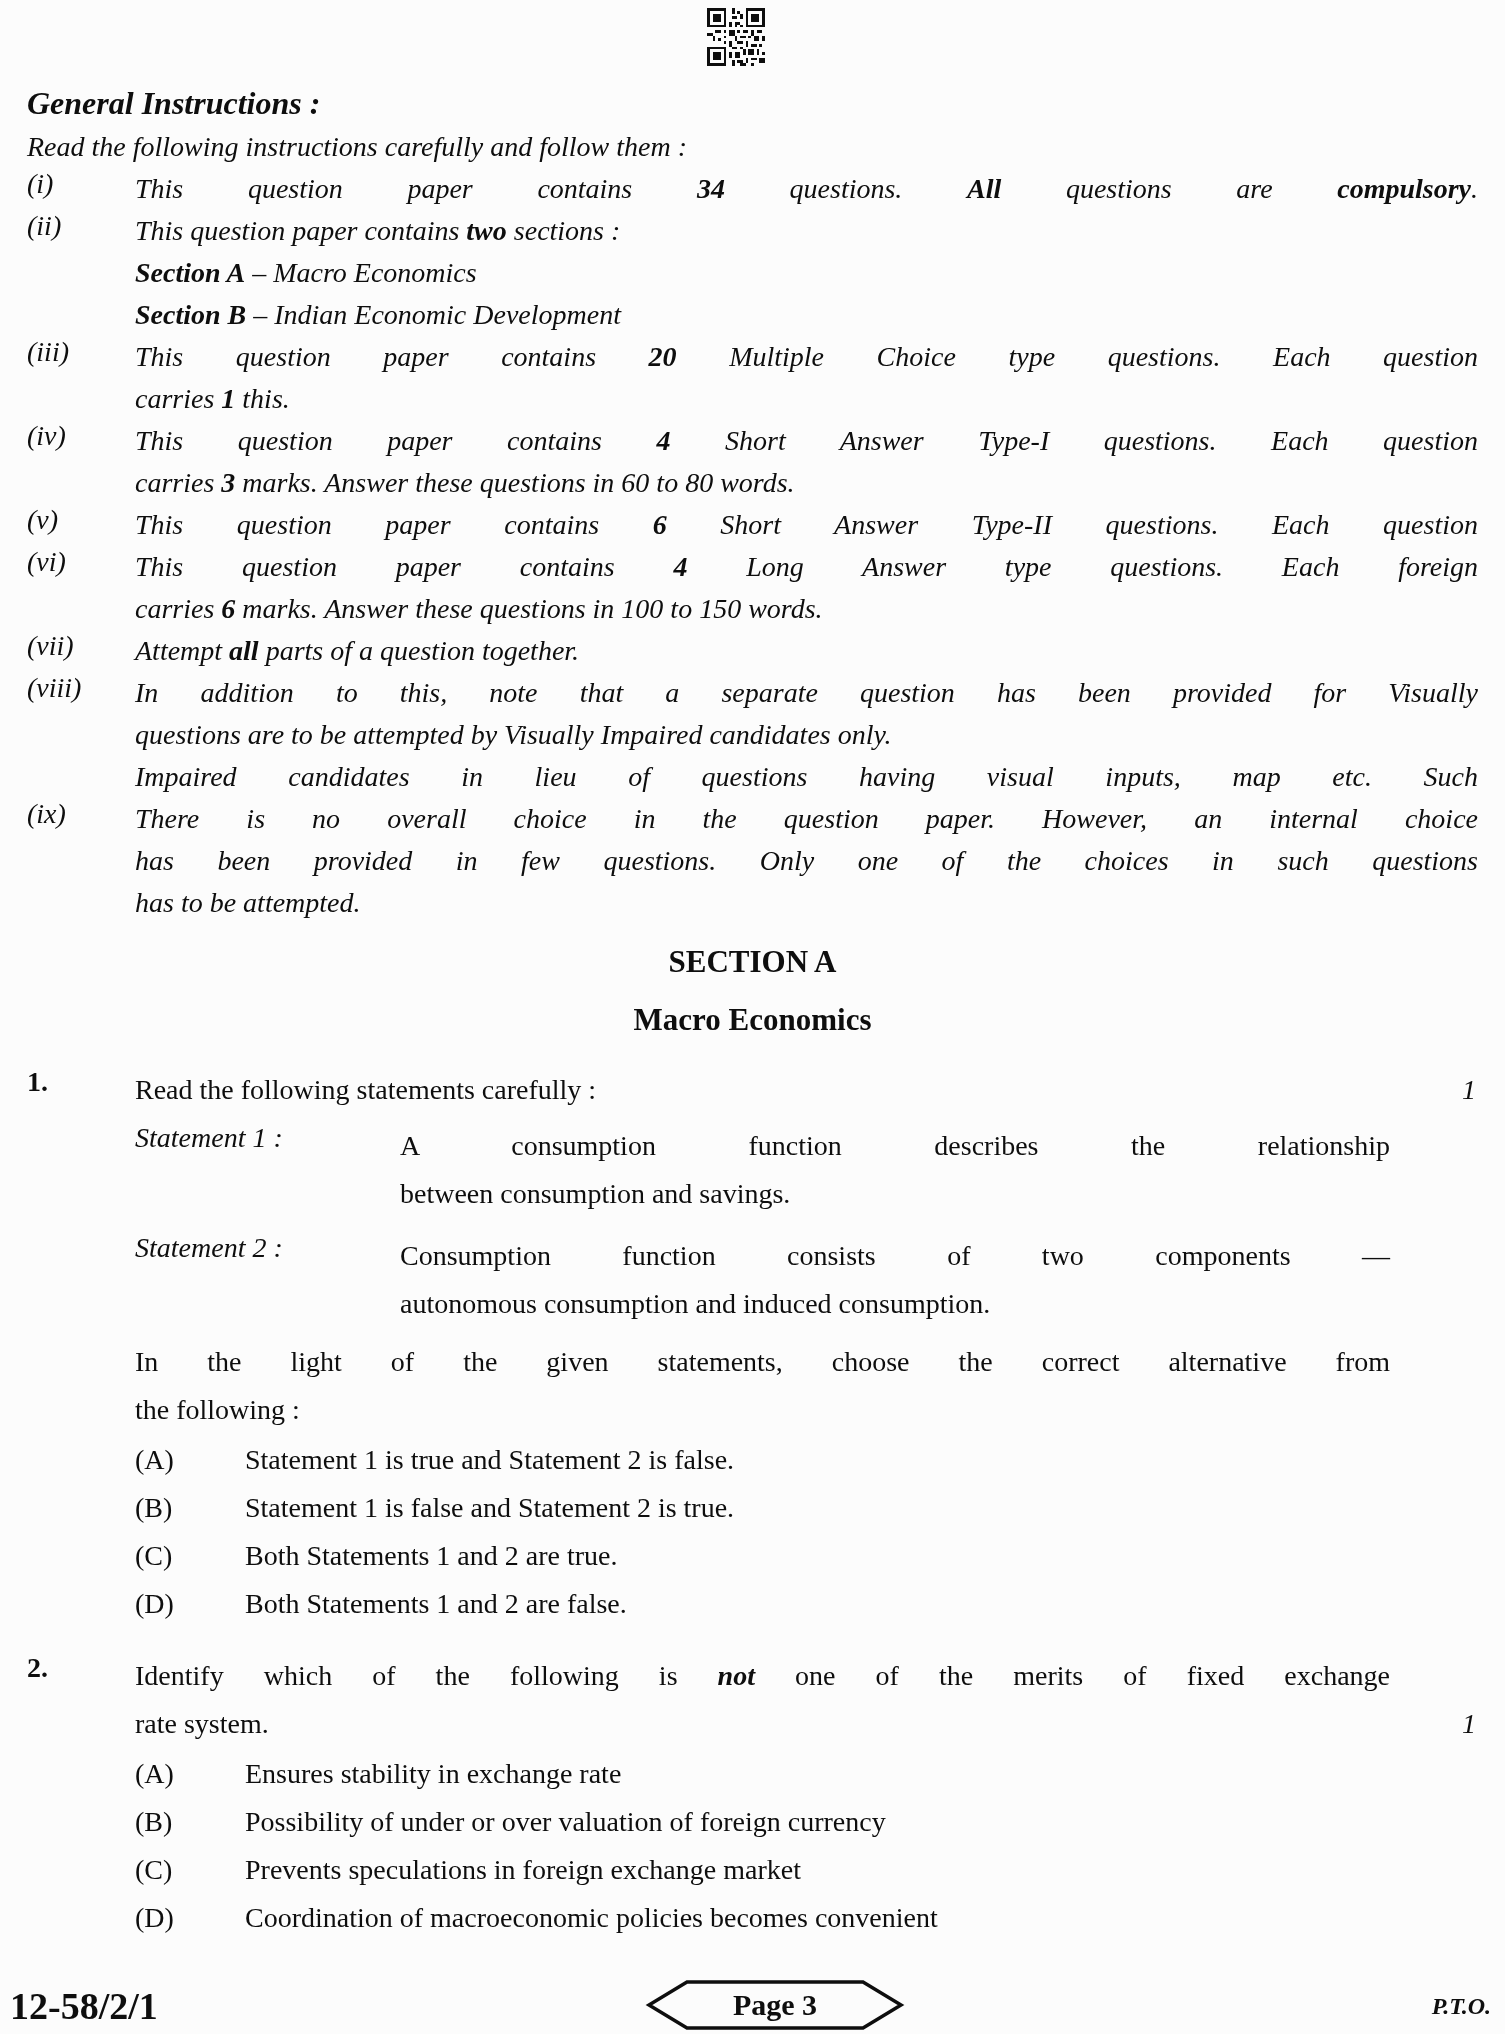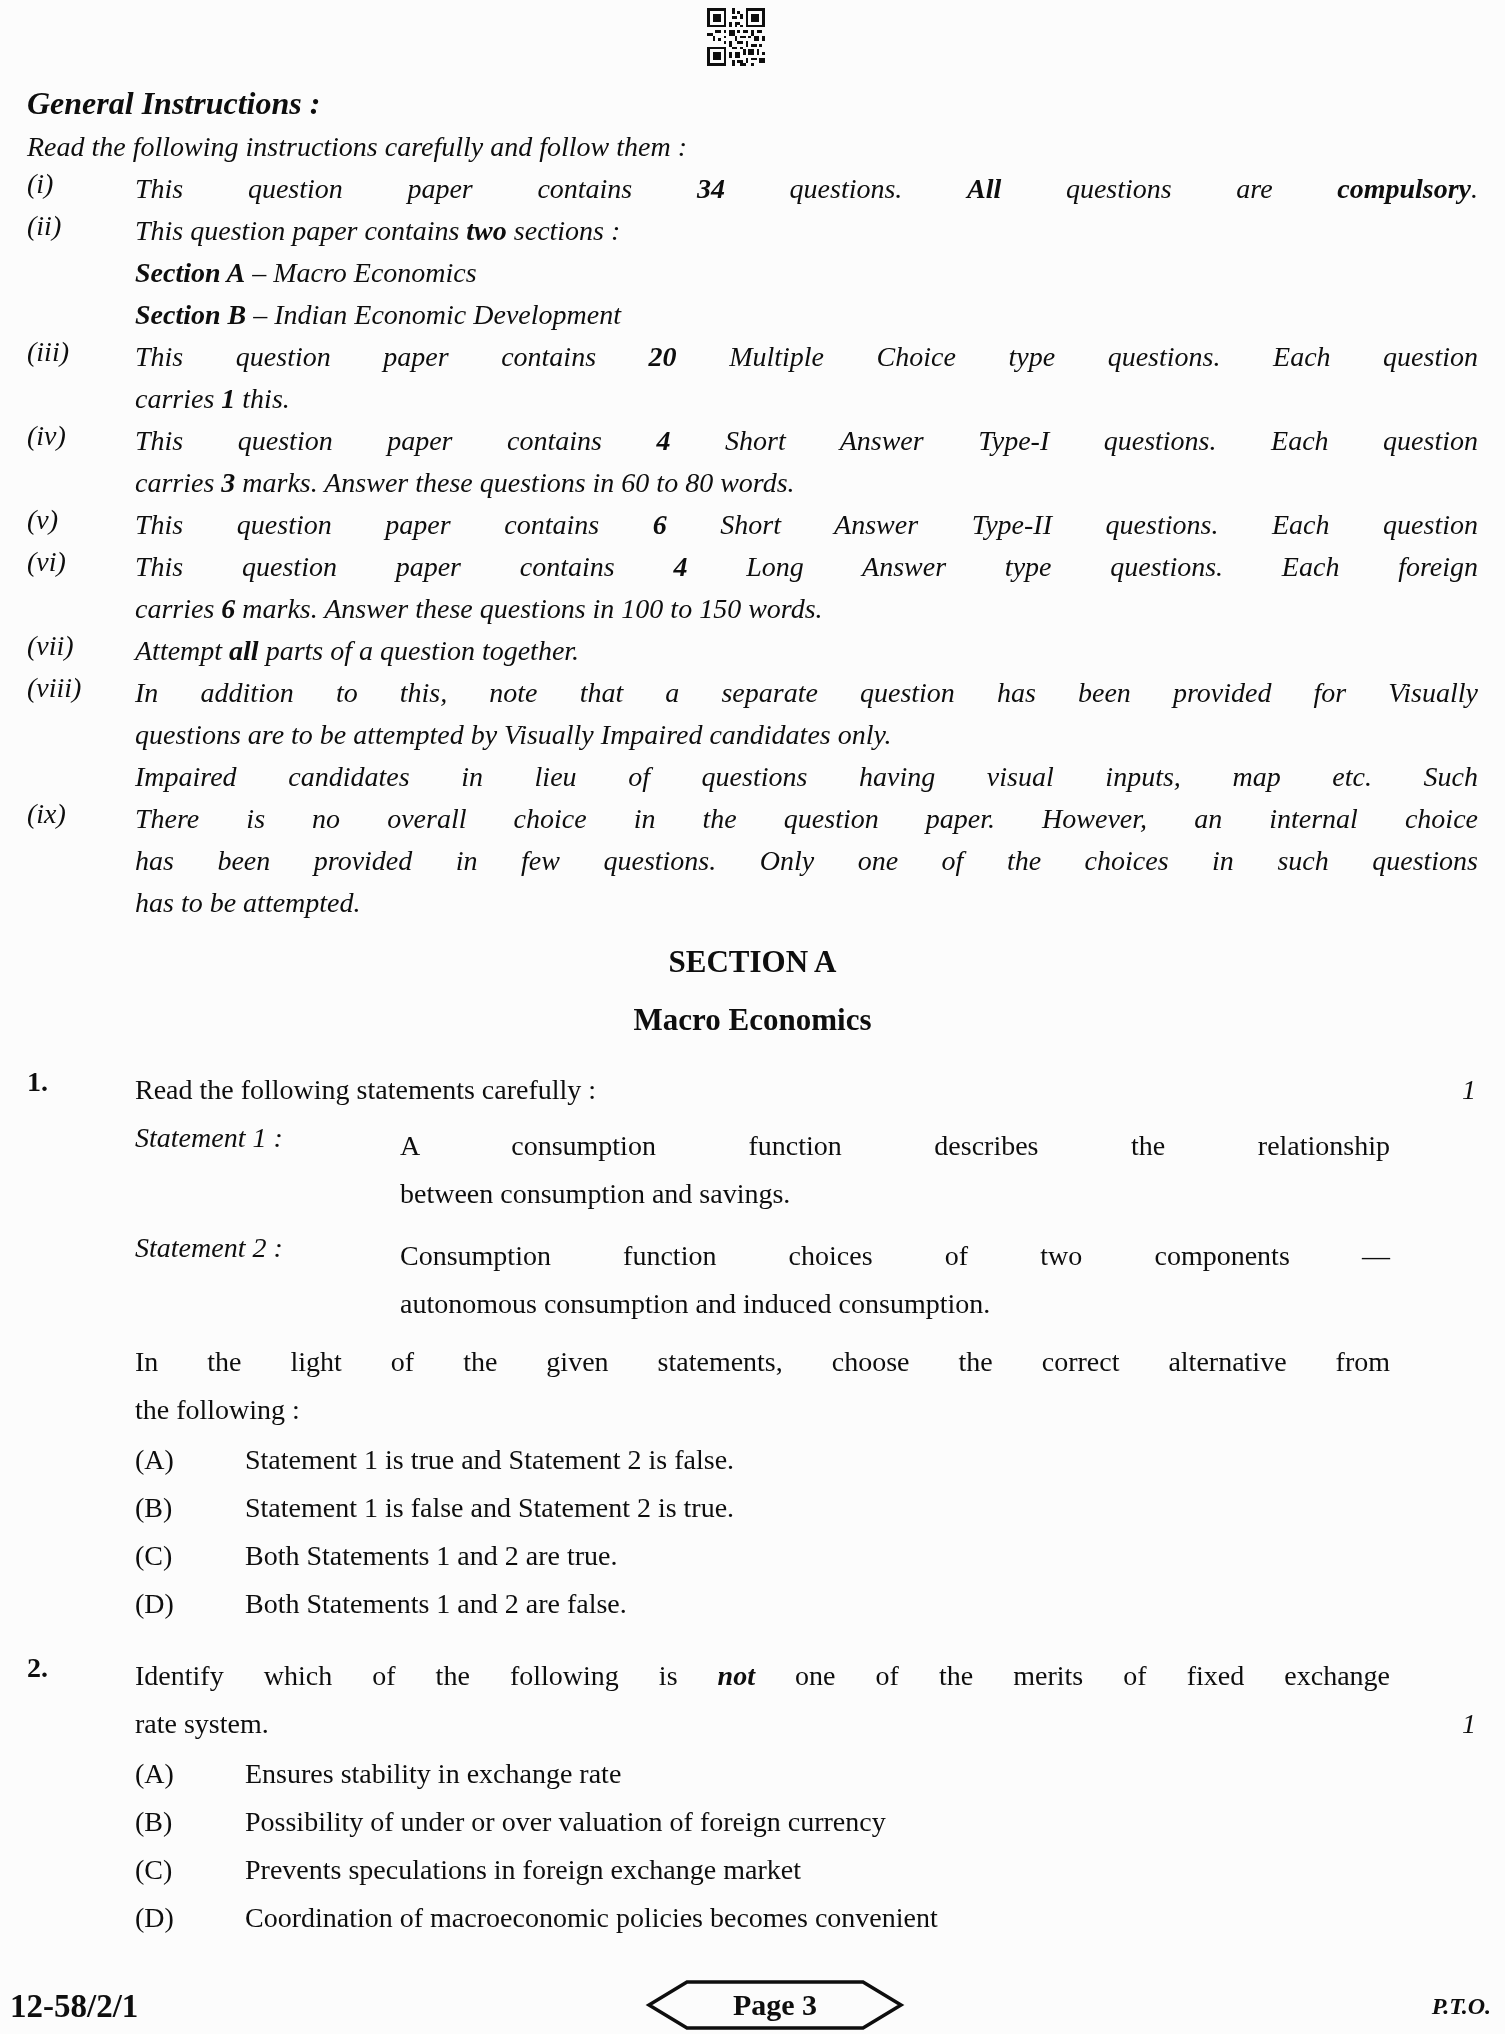--- a/index.html
+++ b/index.html
@@ -39,21 +39,21 @@
   .stmt-body{width:990px;}
   .closing{margin-top:10px;padding-left:108px;width:1363px;box-sizing:border-box;}
   .closing .inner{width:1255px;}
   .opts{margin-top:2px;padding-left:108px;width:1363px;box-sizing:border-box;}
   .opt{display:flex;line-height:48px;min-height:48px;}
   .opt-letter{flex:0 0 110px;}
   .opt-text{flex:1;}
   .marks{position:absolute;right:2px;top:0;font-style:italic;line-height:48px;}
   .marks-2{top:48px;}
   
-  .footer-code{position:absolute;left:10px;top:1988px;font-weight:700;font-size:33px;line-height:36px;}
+  .footer-code{position:absolute;left:10px;top:1988px;font-weight:700;font-size:38px;line-height:36px;}
   .pto{position:absolute;right:14px;top:1988px;font-weight:700;font-style:italic;font-size:24px;line-height:36px;}
   .page-badge{position:absolute;left:645px;top:1979px;width:260px;height:52px;}
   .page-badge svg{position:absolute;left:0;top:0;}
   .page-badge .badge-label{position:absolute;left:0;top:0;width:260px;height:52px;display:flex;align-items:center;justify-content:center;font-weight:700;font-size:30px;}
 </style>
 </head>
 <body>
 
 <div class="page">
 
@@ -217,21 +217,21 @@
       <div class="stmt">
         <span class="stmt-label">Statement 1 :</span>
         <div class="stmt-body">
           <div class="qln just"><span>A consumption function describes the relationship</span></div>
           <div class="qln"><span>between consumption and savings.</span></div>
         </div>
       </div>
       <div class="stmt stmt-gap">
         <span class="stmt-label">Statement 2 :</span>
         <div class="stmt-body">
-          <div class="qln just"><span>Consumption function choices of two components —</span></div>
+          <div class="qln just"><span>Consumption function consists of two components —</span></div>
           <div class="qln"><span>autonomous consumption and induced consumption.</span></div>
         </div>
       </div>
       <div class="closing">
         <div class="inner">
           <div class="qln just"><span>In the light of the given statements, choose the correct alternative from</span></div>
           <div class="qln"><span>the following :</span></div>
         </div>
       </div>
       <div class="opts">

